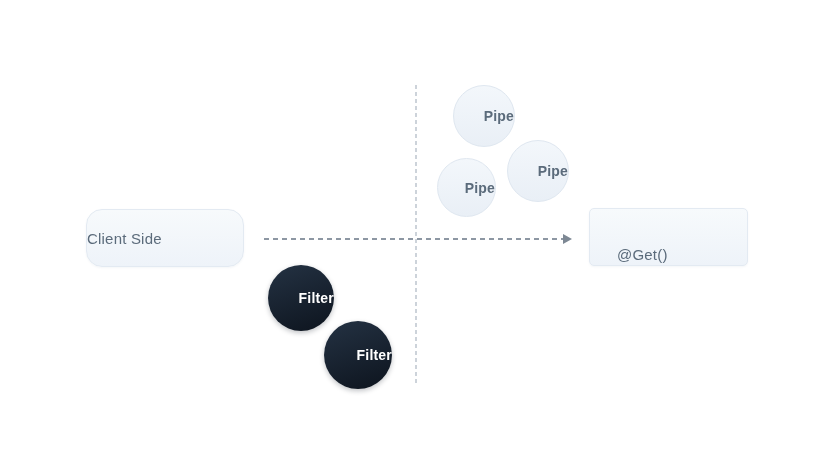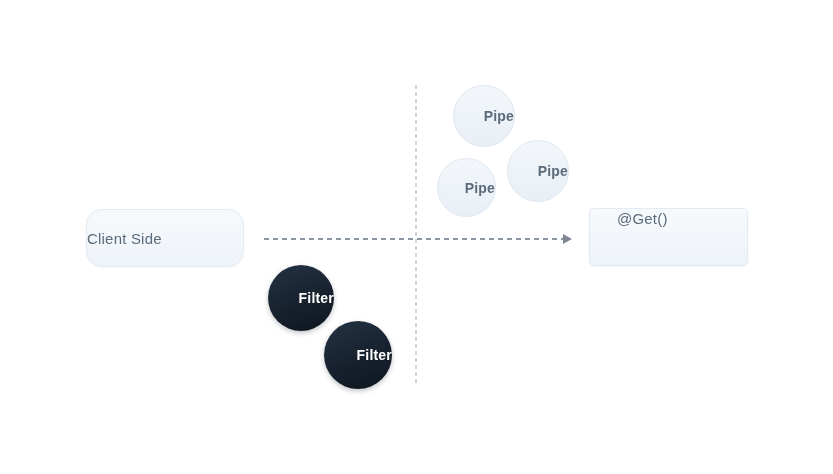--- a/index.html
+++ b/index.html
@@ -90,21 +90,21 @@
     justify-content: flex-start;
     border-radius: 16px;
   }
   .node-handler {
     left: 589px;
     top: 208px;
     width: 159px;
     height: 58px;
     display: flex;
     flex-direction: column;
-    justify-content: space-between;
+    justify-content: flex-end;
     padding-left: 27px;
     line-height: 20px;
   }
   
   .circle {
     position: absolute;
     box-sizing: border-box;
     border-radius: 50%;
     display: flex;
     align-items: center;

